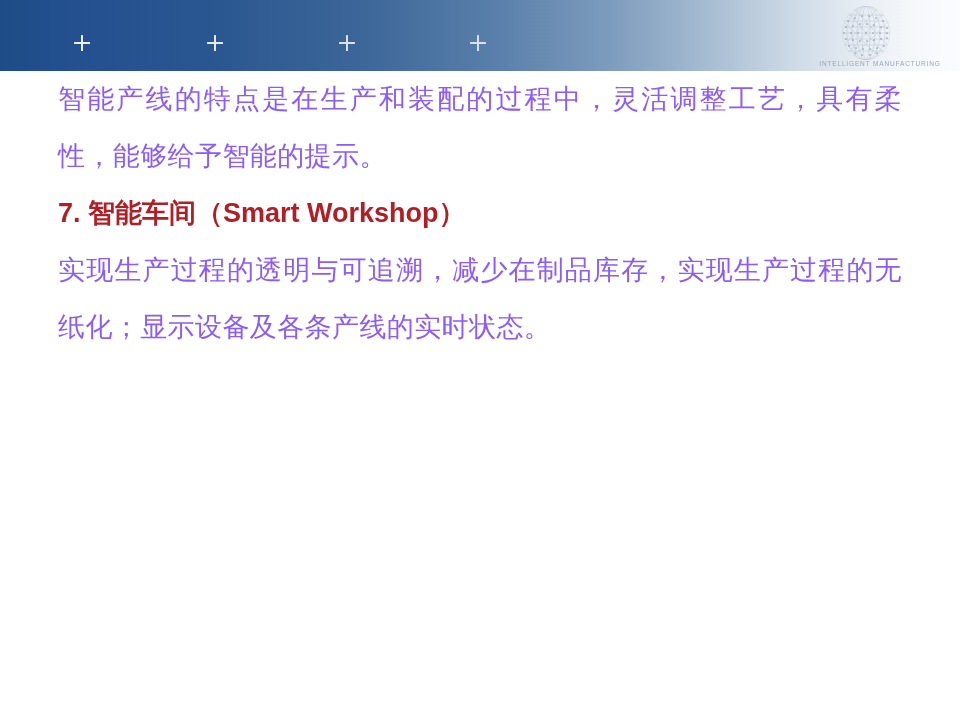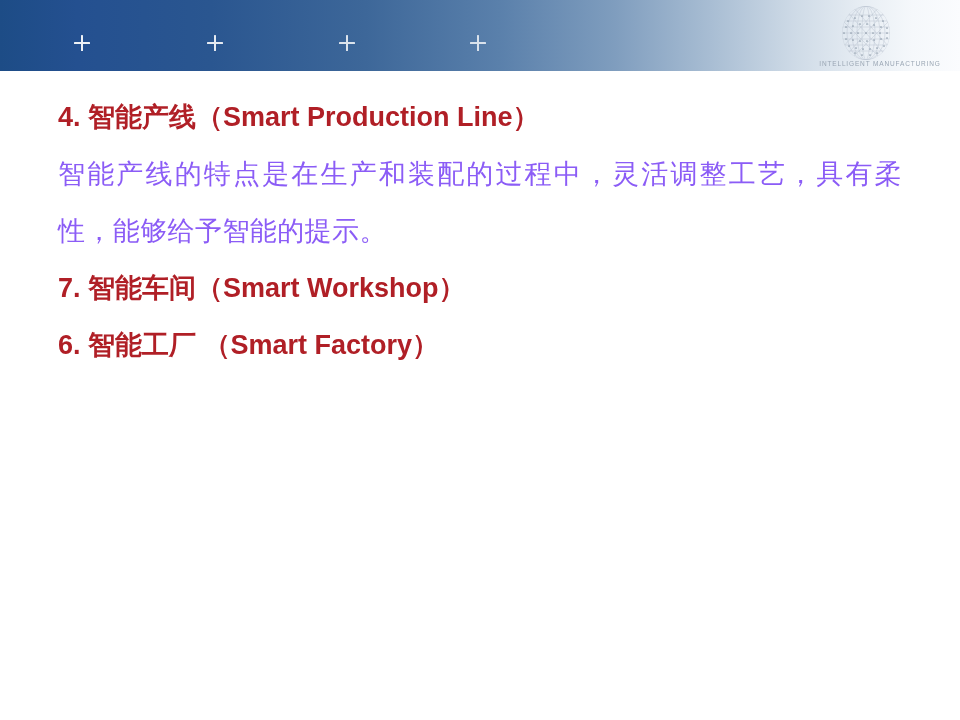--- a/index.html
+++ b/index.html
@@ -222,25 +222,24 @@
           <circle cx="39" cy="49" r="0.85"></circle>
       </g>
     </svg>
   </div>
   <div class="brand-caption">INTELLIGENT MANUFACTURING</div>
 </div>
 
 <div class="slide-body">
 
   <div class="block">
-    <div class="heading heading-4">4. 智能产线（Smart Production Line）</div>
     <div class="para">智能产线的特点是在生产和装配的过程中，灵活调整工艺，具有柔性，能够给予智能的提示。</div>
   </div>
 
   <div class="block">
     <div class="heading heading-5">7. 智能车间（Smart Workshop）</div>
+    <div class="para">实现生产过程的透明与可追溯，减少在制品库存，实现生产过程的无纸化；显示设备及各条产线的实时状态。</div>
   </div>
 
   <div class="block">
-    <div class="heading heading-6">6. 智能工厂 （Smart Factory）</div>
   </div>
 
 </div>
 
 </body></html>

